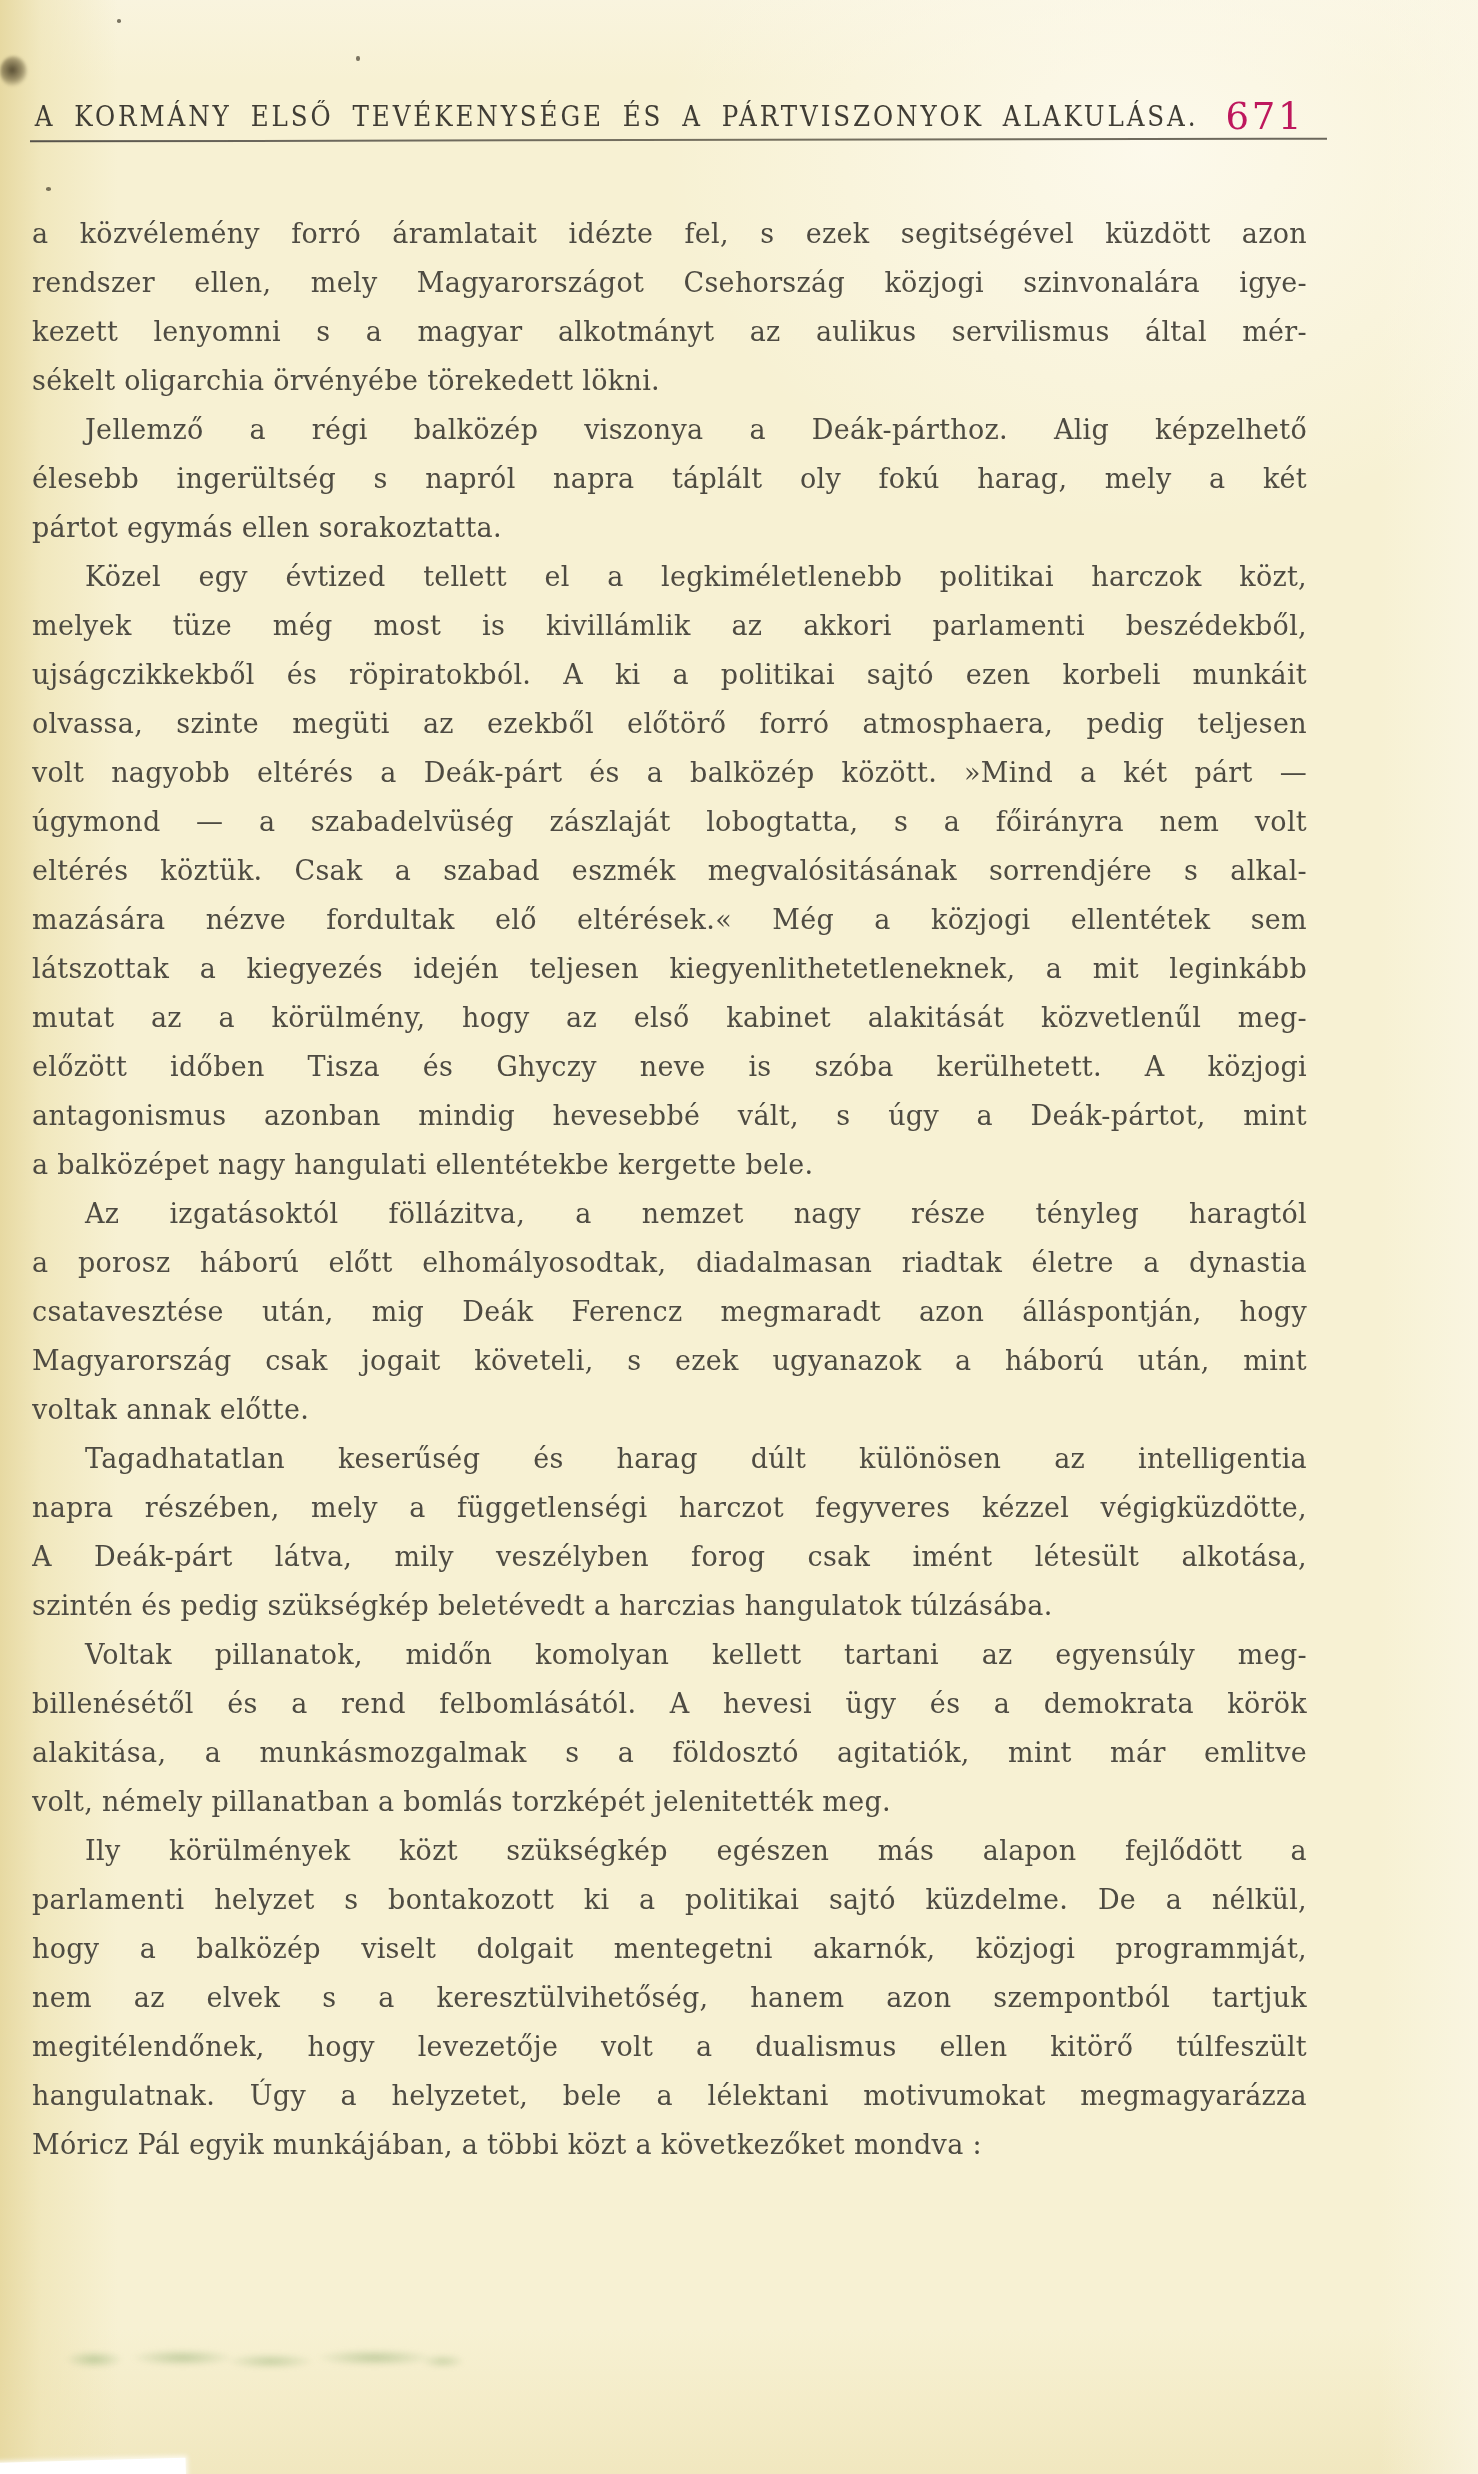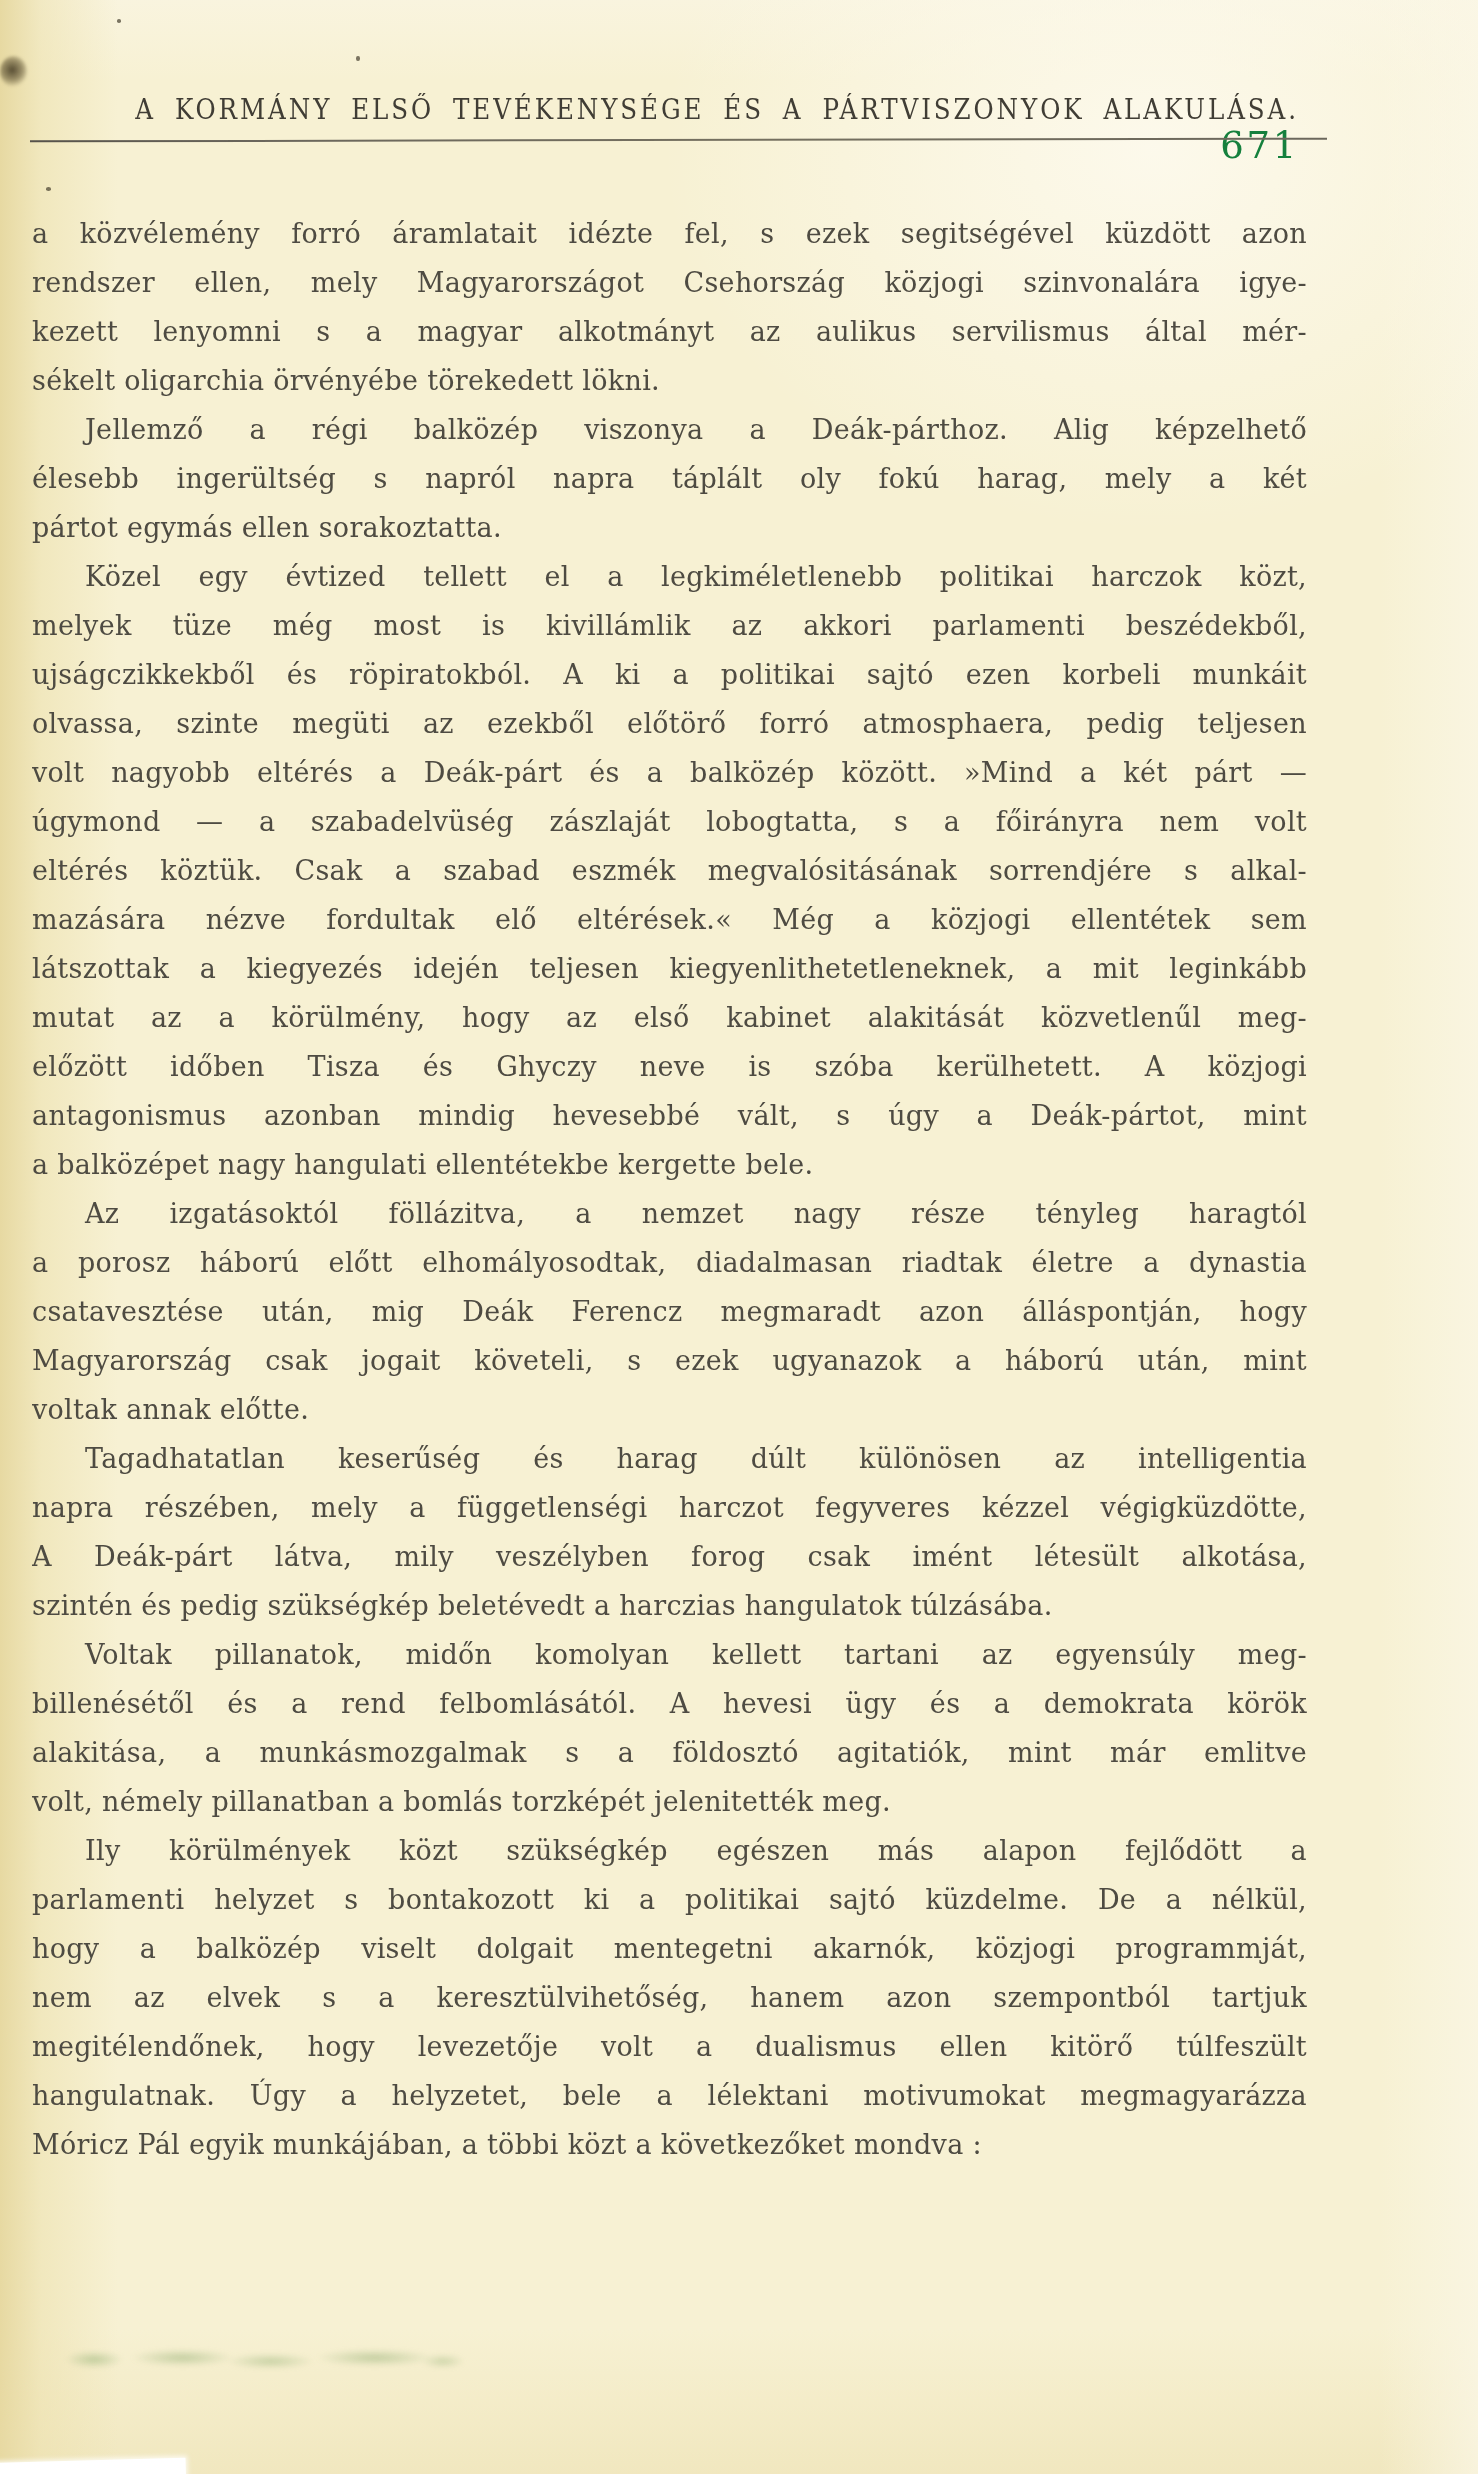--- a/index.html
+++ b/index.html
@@ -21,40 +21,39 @@
       radial-gradient(ellipse 819px 637px at 78% 6%, rgba(253,250,238,0.9) 0%, rgba(253,250,238,0) 60%),
       linear-gradient(90deg, #e7d9a2 0px, rgba(236,224,172,0.55) 41px, rgba(242,232,190,0) 118px),
       linear-gradient(270deg, rgba(250,246,228,0.8) 0px, rgba(250,246,228,0) 100px),
       linear-gradient(0deg, rgba(238,227,182,0.7) 0px, rgba(238,227,182,0) 146px),
       linear-gradient(180deg, rgba(250,246,230,0.6) 0px, rgba(250,246,230,0) 82px),
       #f7f1d3;
   }
   .running-header {
     position: absolute;
     top: 95px;
-    left: 24px;
+    left: 32px;
     width: 1275px;
     display: flex;
     justify-content: center;
-    align-items: flex-end;
+    align-items: center;
     color: #403d35;
     white-space: nowrap;
-    flex-direction: column;
   }
   .running-header .title {
     font-size: 24.6px;
     letter-spacing: 2.9px;
     word-spacing: 8.2px;
     transform: scaleY(1.12);
   }
   .running-header .pagenum {
     font-size: 37px;
     letter-spacing: 2.7px;
     margin-left: 27px;
-    color: #15803d;
+    color: #be185d;
   }
   .header-rule {
     position: absolute;
     top: 139px;
     left: 30px;
     width: 1297px;
     height: 1.8px;
     background: linear-gradient(90deg, #56524a 0%, #6b675c 18%, #75705f 55%, #6b675c 100%);
     transform: rotate(-0.12deg);
   }

